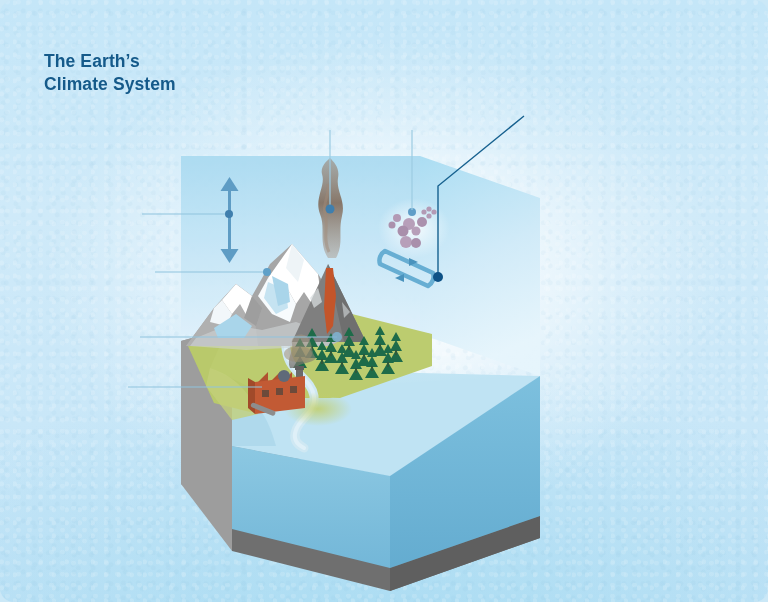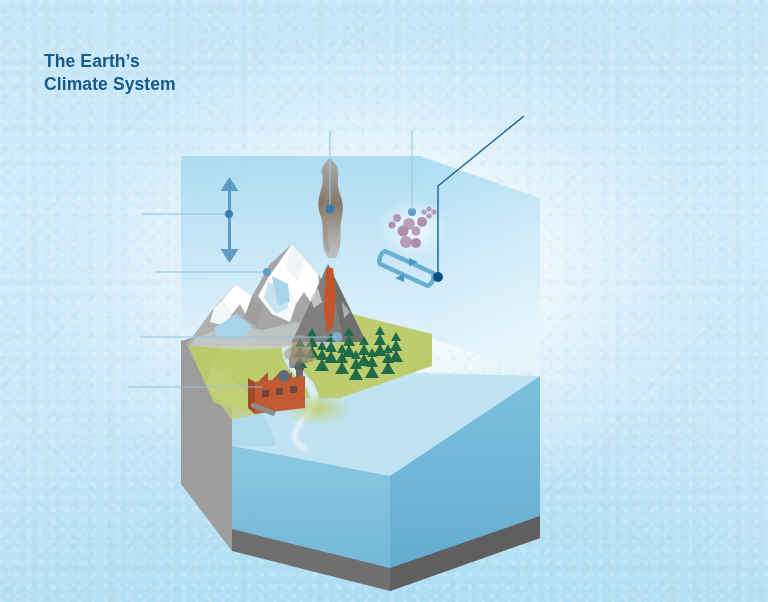--- a/index.html
+++ b/index.html
@@ -8,20 +8,21 @@
     width:768px;height:602px;overflow:hidden;
     font-family:"Liberation Sans", sans-serif;
     background:#cbe8f7;
   }
   #stage{
     position:relative;width:768px;height:602px;overflow:hidden;
     background:
       radial-gradient(ellipse 58% 52% at 50% 46%, rgba(255,255,255,0.95) 0%, rgba(255,255,255,0.75) 28%, rgba(255,255,255,0.30) 52%, rgba(255,255,255,0.0) 76%),
       radial-gradient(ellipse 120% 80% at 50% 110%, #a9dcf2 0%, rgba(169,220,242,0) 62%),
       linear-gradient(180deg,#c4e6f8 0%, #cfeaf9 35%, #c9e7f8 70%, #bfe2f6 100%);
+    border-radius: 14px;
   }
   
   #stage:before{
     content:"";position:absolute;inset:0;pointer-events:none;opacity:.30;
     background-image:
       radial-gradient(circle at 12% 22%, rgba(255,255,255,.55) 0 2px, transparent 3px),
       radial-gradient(circle at 37% 64%, rgba(120,180,215,.22) 0 2px, transparent 3px),
       radial-gradient(circle at 68% 18%, rgba(255,255,255,.45) 0 2px, transparent 3px),
       radial-gradient(circle at 84% 72%, rgba(120,180,215,.18) 0 2px, transparent 3px),
       radial-gradient(circle at 22% 86%, rgba(120,180,215,.18) 0 2px, transparent 3px);

